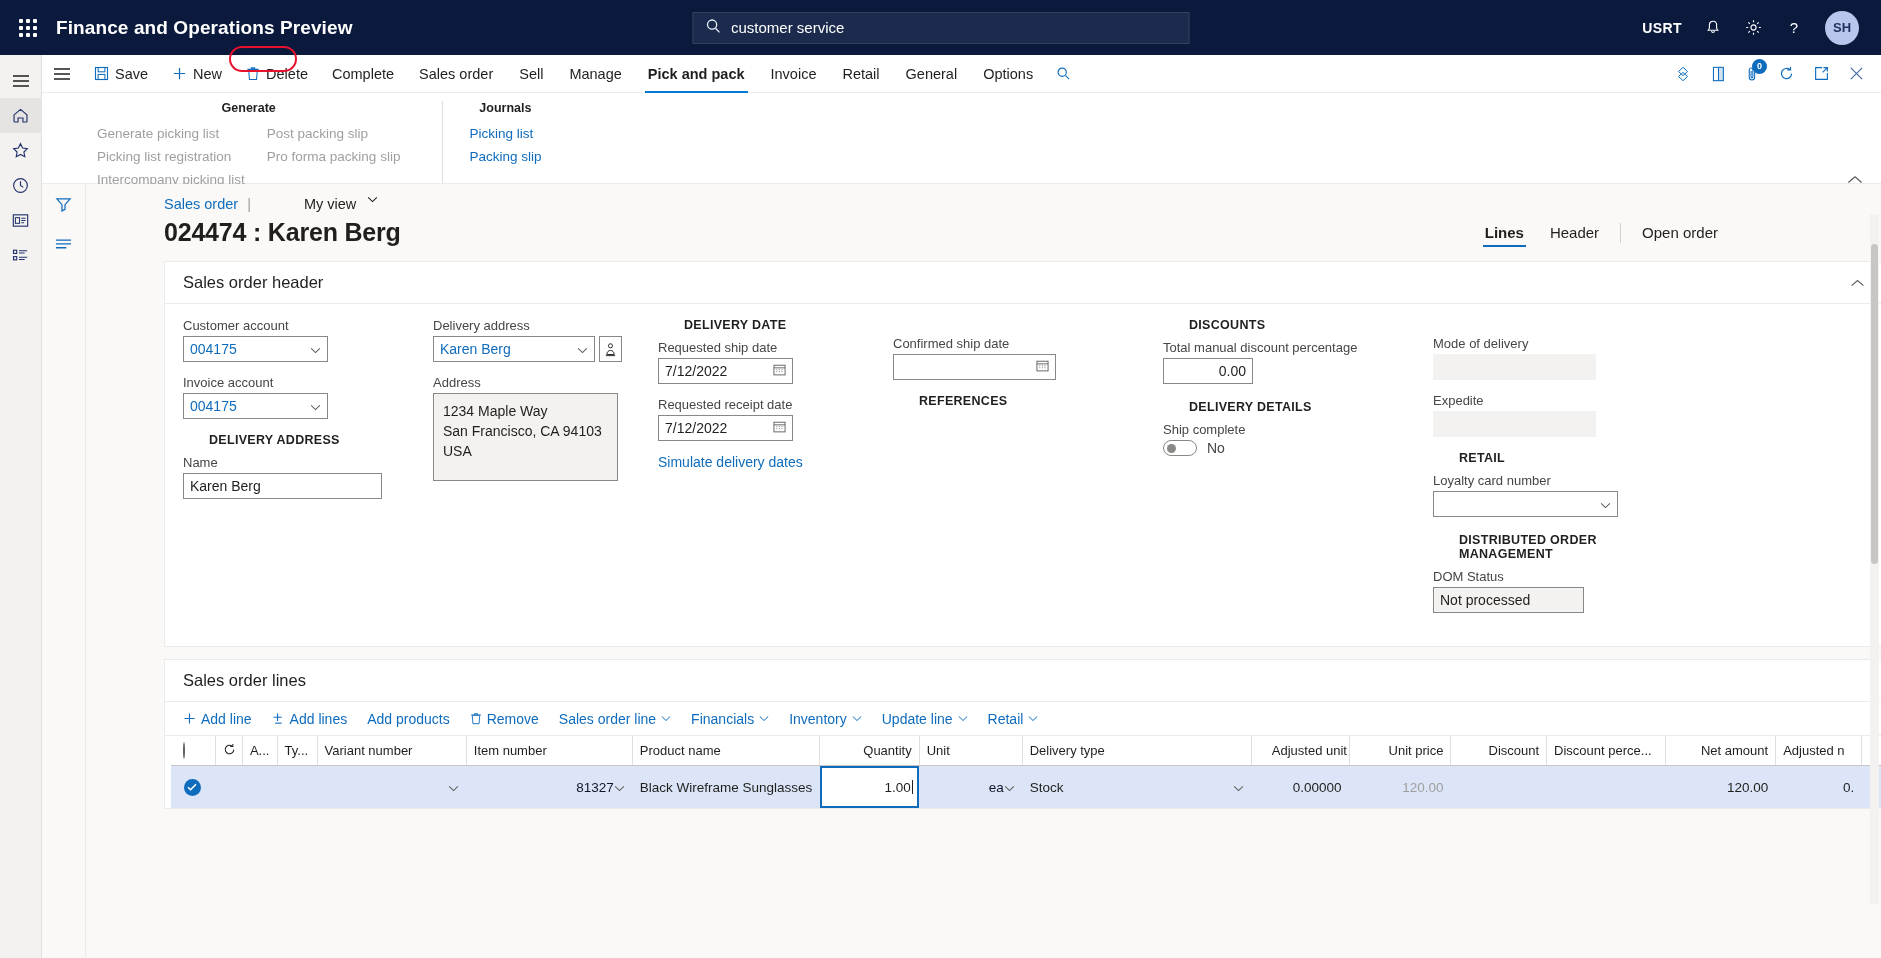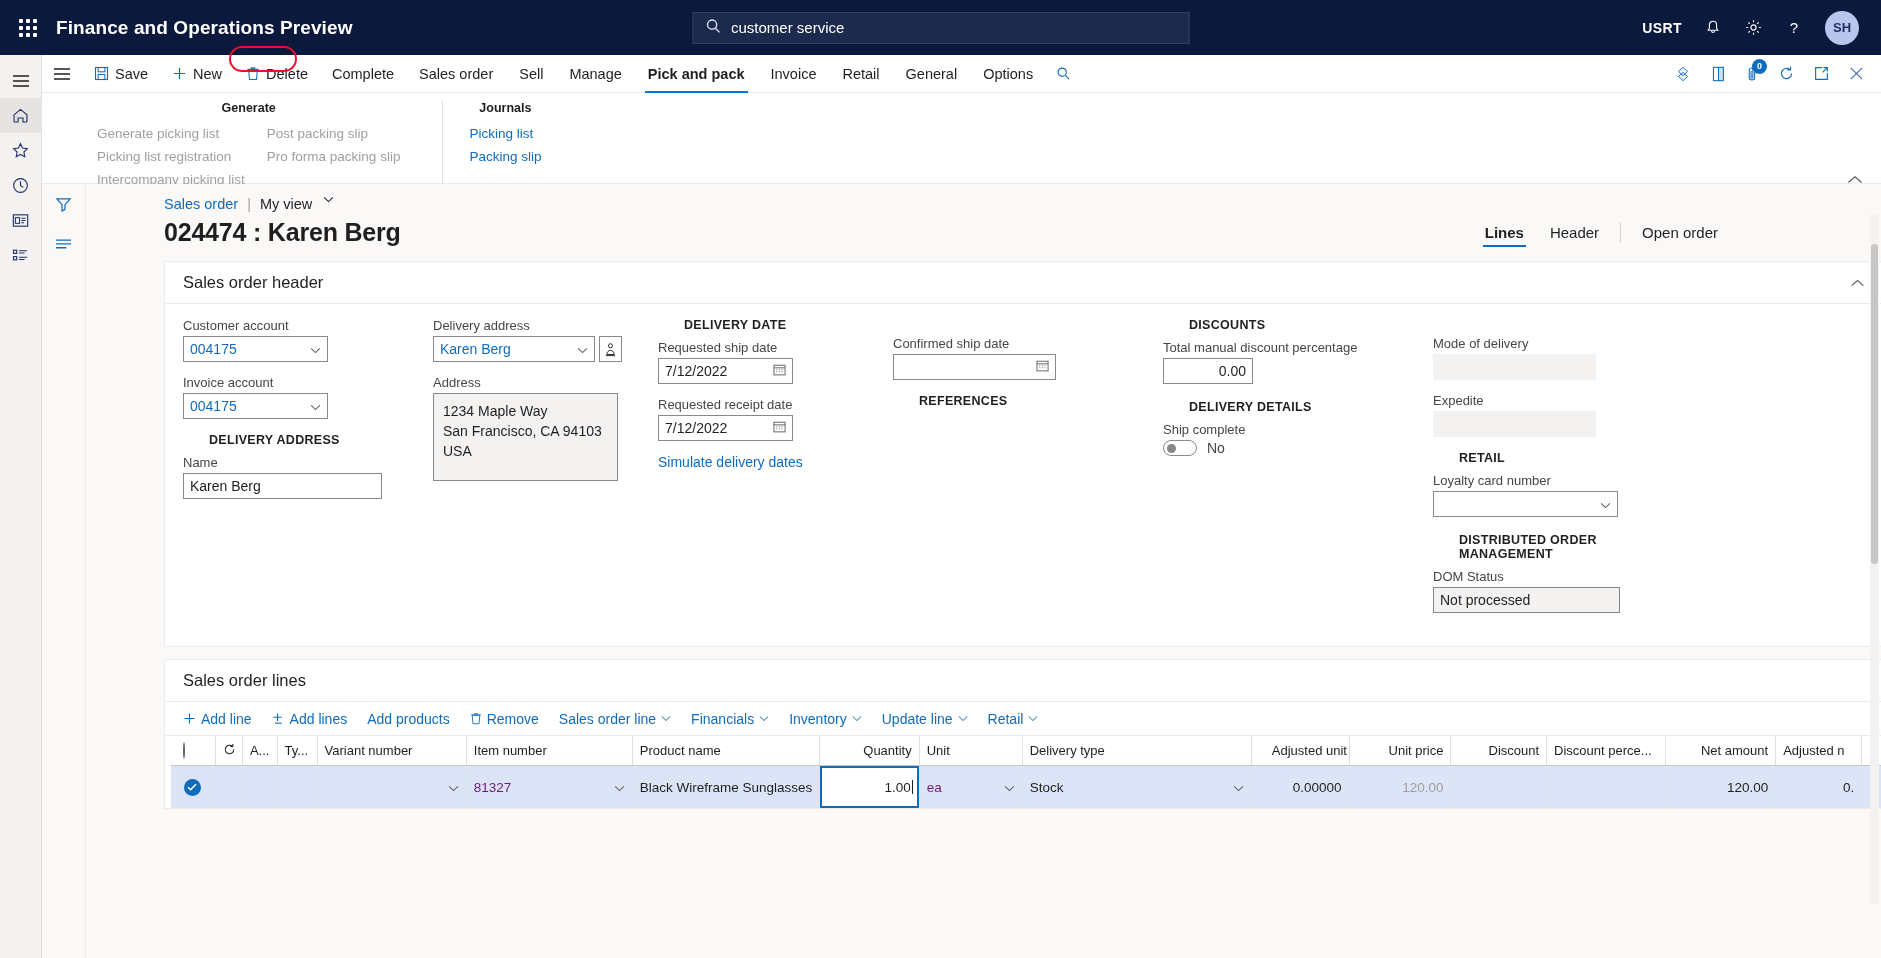--- a/index.html
+++ b/index.html
@@ -105,21 +105,21 @@
   .sidefilters {
     width: 44px; padding-top: 12px; display:flex; flex-direction:column; align-items:center; gap: 18px;
     border-right: 1px solid #edebe9; background:#faf9f8;
   }
   .sf-icon { cursor:pointer; }
   .content { flex:1; overflow:hidden; position:relative; }
 
   .breadcrumb { padding: 12px 0 0 78px; display:flex; align-items:center; gap:9px; font-size:14.5px; }
   .bc-link { color:#0f6cbd; cursor:pointer; }
   .bc-sep { color:#a19f9d; }
-  .bc-view { color:#201f1e; cursor:pointer; display:flex; align-items:flex-start; gap:11px; }
+  .bc-view { color:#201f1e; cursor:pointer; display:flex; align-items:flex-start; gap:11px;margin-left:44px; }
 
   .titlerow { display:flex; align-items:flex-end; padding: 6px 0 0 78px; }
   .page-title { font-size: 25px; font-weight: 600; color:#201f1e; letter-spacing: -.2px; }
   .tabs { margin-left:auto; display:flex; align-items:center; gap: 0; padding-right: 150px; }
   .tab { font-size:15px; color:#201f1e; padding: 0 13px; cursor:pointer; position:relative; padding-bottom:6px; }
   .tab.active { font-weight:600; }
   .tab.active::after { content:''; position:absolute; left:11px; right:11px; bottom:0; height:2px; background:#0f6cbd; }
   .tab-div { width:1px; height:20px; background:#d2d0ce; margin: 0 8px 4px; }
 
   
@@ -184,21 +184,21 @@
     padding: 6px 7px; border-right:1px solid #e1dfdd; border-bottom:1px solid #c8c6c4;
     white-space:nowrap; overflow:hidden; height: 28px; vertical-align: middle;
   }
   .grid th.r { text-align:right;padding-left:20px; }
   .grid td {
     font-size: 13.5px; color:#201f1e; padding: 5px 7px; border-right:1px solid #dfe4f3;
     height: 30px; white-space:nowrap; overflow:hidden;
   }
   .grid tr.sel td { background:#dce5f7; }
   .grid td.r { text-align:right; }
-  .grid td.blue { color:#701a75; }
+  .grid td.blue { color:#0f172a;text-align:right; }
   .grid td.grey { color:#a19f9d; }
   .sel-bar { width:4px; background:#0f6cbd; padding:0 !important; }
   .check-circle {
     width:17px; height:17px; border-radius:50%; background:#0f6cbd;
     display:flex; align-items:center; justify-content:center;
   }
   .hdr-circle { width:15px; height:15px; border-radius:50%; border:1px solid #605e5c; }
   .cellchev { float:right; color:#605e5c; }
   .qty-edit {
     border:2px solid #0f6cbd; background:#fff; height:42px; display:flex; align-items:center;
@@ -644,21 +644,21 @@
               <span class="chev">
                 <svg width="11" height="7" viewBox="0 0 12 8">
                     <path d="M1 1.6L6 6.4 11 1.6" fill="none" stroke="#605e5c" stroke-width="1.2"></path>
                   </svg>
               </span>
             </div>
           </div>
           <div class="grp-title" style="margin-top:16px;">DISTRIBUTED ORDER MANAGEMENT</div>
           <div class="fld">
             <span class="fld-label">DOM Status</span>
-            <div class="inp greybox" style="width:187px;">
+            <div class="inp greybox" style="width:151px;">
               <span>Not processed</span>
             </div>
           </div>
         </div>
 
       </div>
     </div>
 
     <div class="fasttab" style="margin-top:12px;">
       <div class="ft-head">

